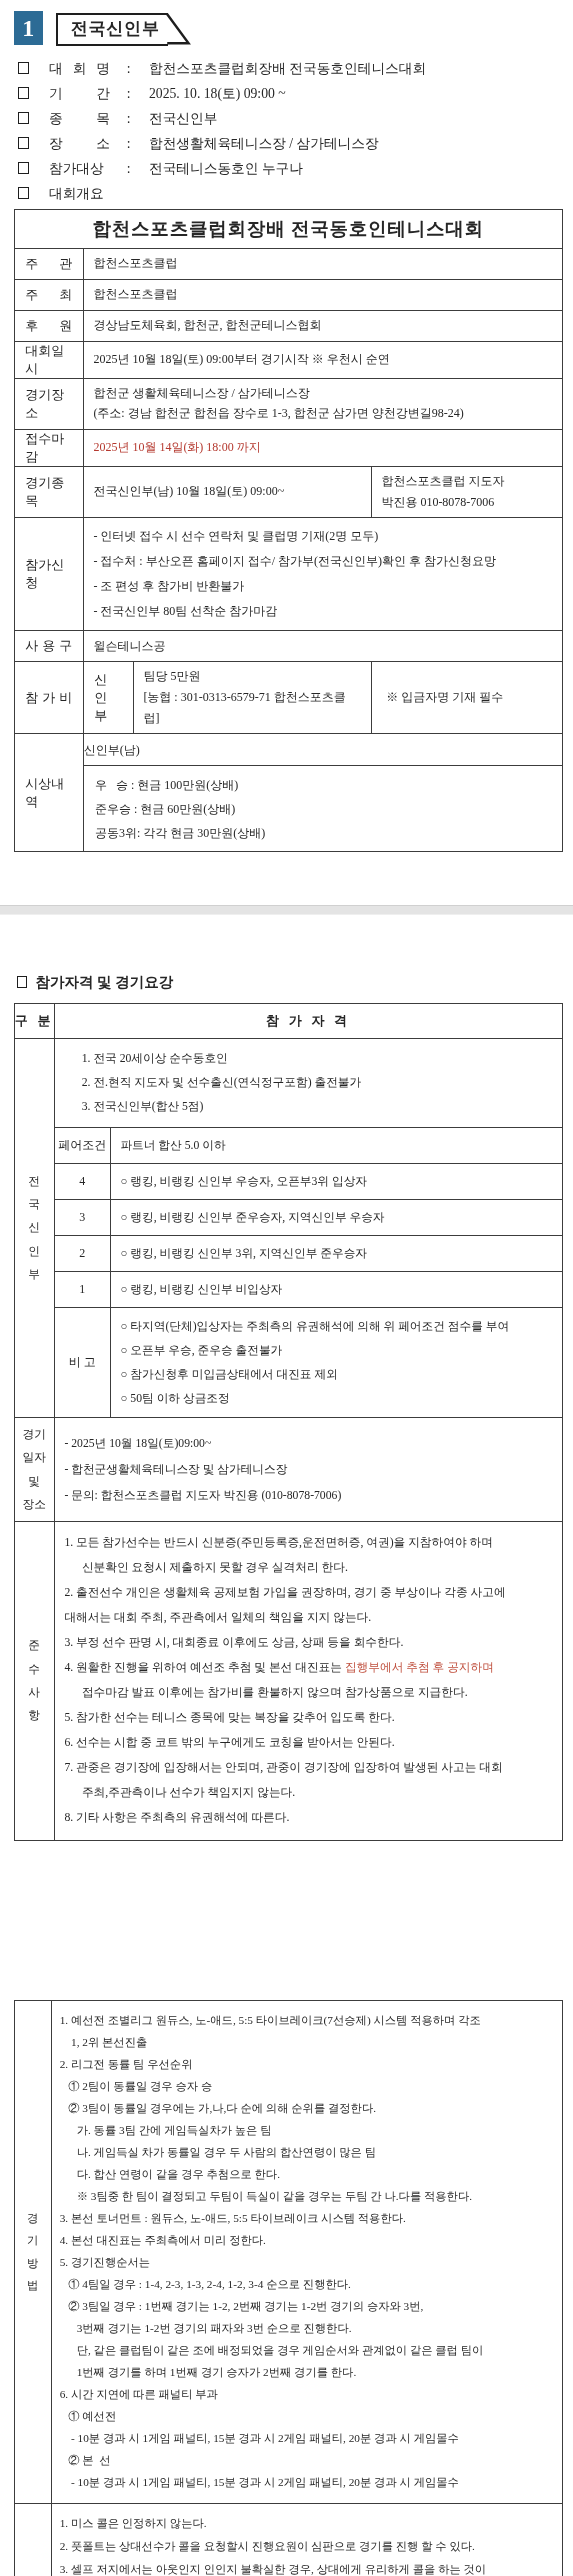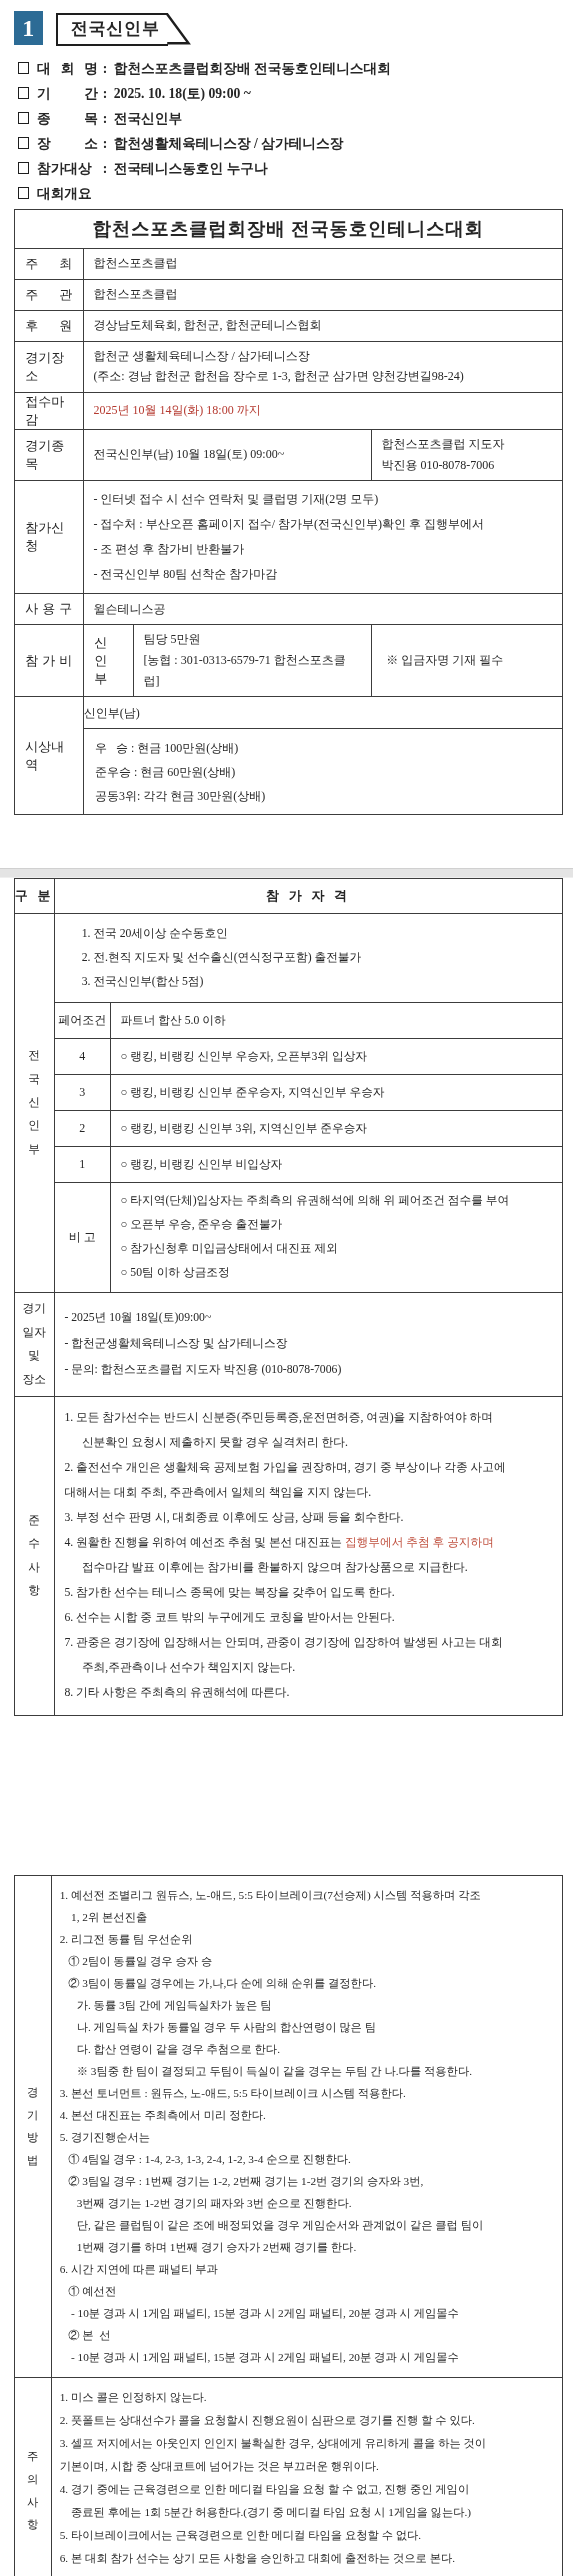--- a/index.html
+++ b/index.html
@@ -18,21 +18,21 @@
     width:29px; height:34px; background:#2c6b95; color:#fff;
     font-size:24px; font-weight:bold; text-align:center; line-height:34px;
     margin-right:13px;
   }
   .tab { position:relative; border:2.4px solid #1e1e1e; border-right:none;
     padding:2.4px 8px 4px 13px; font-size:17px; font-weight:bold; letter-spacing:0.8px;
     margin-top:1.6px; background:#fff; }
   .tab-fold { position:absolute; top:-2.4px; right:-23px; }
 
   .b-item { display:flex; align-items:flex-start; margin:5.6px 0 5.6px 4.8px;
-    font-size:13.7px; font-weight:bold; line-height:19.3px; }
+    font-size:13.7px; font-weight:normal; line-height:19.3px;gap:12px; }
   .sq { display:inline-block; width:10.5px; height:12px; border:1.6px solid #1e1e1e;
     margin:3.2px 8px 0 0; flex:0 0 auto; }
   .b-label { display:inline-block; width:61px; text-align:justify; text-align-last:justify; }
   .b-colon { margin:0 6.4px 0 4.8px; }
 
   
   table { border-collapse:collapse; width:549px; table-layout:fixed; }
   .t1,.t2,.t3 { border:1.6px solid #2e2e2e; }
   td,th { border:0.8px solid #3c3c3c; vertical-align:middle; }
   .lines { white-space:pre-wrap; }
@@ -136,30 +136,34 @@
         <col style="width:69px">
         <col style="width:50px">
         <col style="width:238px">
         <col>
       </colgroup>
     <tbody>
         <tr class="r-title">
       <td colspan="4">합천스포츠클럽회장배 전국동호인테니스대회</td>
     </tr>
     <tr>
+      <td class="lbl">주 관</td>
+      <td colspan="3" class="val">합천스포츠클럽</td>
+    </tr>
+    <tr>
       <td class="lbl">주 최</td>
       <td colspan="3" class="val">합천스포츠클럽</td>
     </tr>
     <tr>
-      <td class="lbl">주 관</td>
-      <td colspan="3" class="val">합천스포츠클럽</td>
-    </tr>
-    <tr>
       <td class="lbl">후 원</td>
       <td colspan="3" class="val">경상남도체육회, 합천군, 합천군테니스협회</td>
+    </tr>
+    <tr>
+      <td class="lbl" style="height:32px">대회일시</td>
+      <td colspan="3" class="val">2025년  10월 18일(토)  09:00부터 경기시작  ※ 우천시 순연</td>
     </tr>
     <tr>
       <td class="lbl" style="height:51px">경기장소</td>
       <td colspan="3" class="val">
         <div>합천군 생활체육테니스장 / 삼가테니스장</div>
         <div>(주소: 경남 합천군 합천읍 장수로 1-3, 합천군 삼가면 양천강변길98-24)</div>
       </td>
     </tr>
     <tr>
       <td class="lbl" style="height:32px">접수마감</td>
@@ -169,21 +173,21 @@
       <td class="lbl" style="height:51px">경기종목</td>
       <td colspan="2" class="val">전국신인부(남)  10월 18일(토) 09:00~</td>
       <td class="val contact">
         <div>합천스포츠클럽 지도자</div>
         <div>박진용 010-8078-7006</div>
       </td>
     </tr>
     <tr>
       <td class="lbl">참가신청</td>
       <td colspan="3" class="val apply-cell lines">- 인터넷 접수 시 선수 연락처 및 클럽명 기재(2명 모두)
-- 접수처 : 부산오픈 홈페이지 접수/ 참가부(전국신인부)확인 후 집행부에서
+- 접수처 : 부산오픈 홈페이지 접수/ 참가부(전국신인부)확인 후 참가신청요망
 - 조 편성 후 참가비 반환불가
 - 전국신인부 80팀 선착순 참가마감</td>
     </tr>
     <tr>
       <td class="lbl">사 용 구</td>
       <td colspan="3" class="val">윌슨테니스공</td>
     </tr>
     <tr>
       <td class="lbl" style="height:50px">참 가 비</td>
       <td class="lbl">신 인 부</td>
@@ -203,20 +207,24 @@
       </td>
     </tr>
   </tbody>
     </table>
 </div>
 
 <div class="page-band"></div>
 
 <div class="doc">
 
+  <div class="q-heading">
+    <span class="sq"></span>
+    <span>참가자격 및 경기요강</span>
+  </div>
 
   <table class="t2">
     <colgroup>
         <col style="width:40px">
         <col style="width:56px">
         <col>
       </colgroup>
     <tbody>
         <tr>
       <th>구 분</th>

